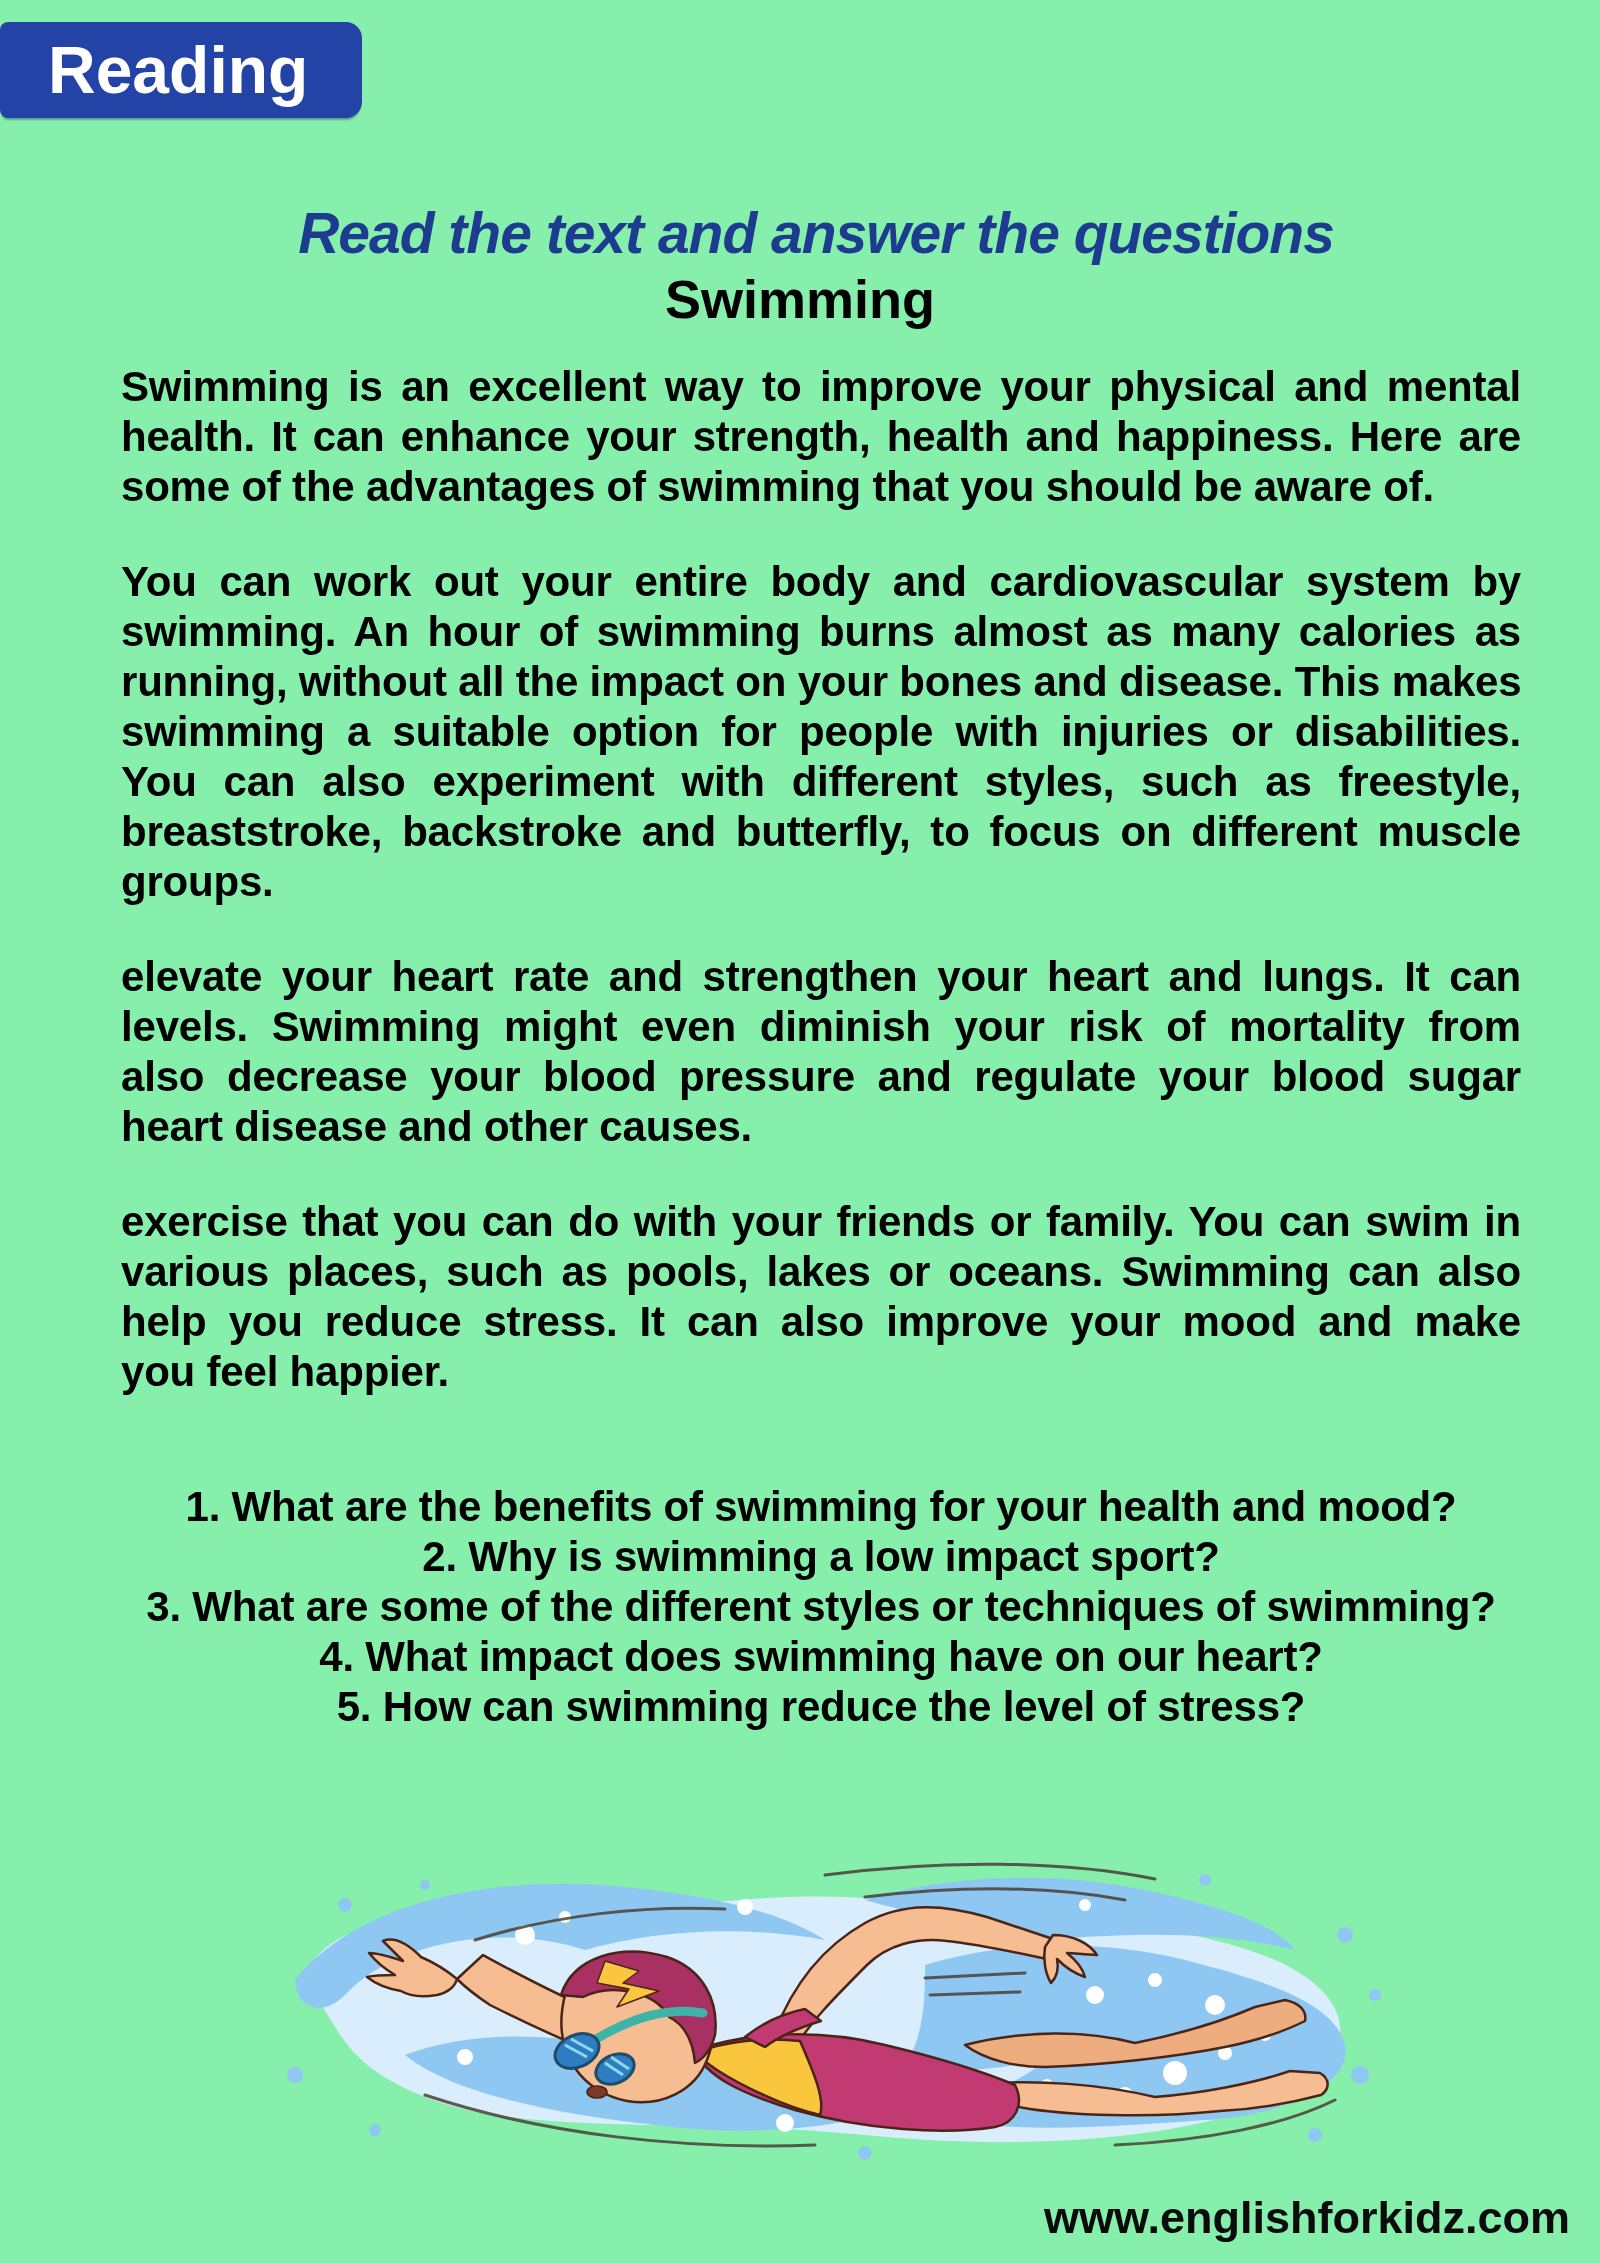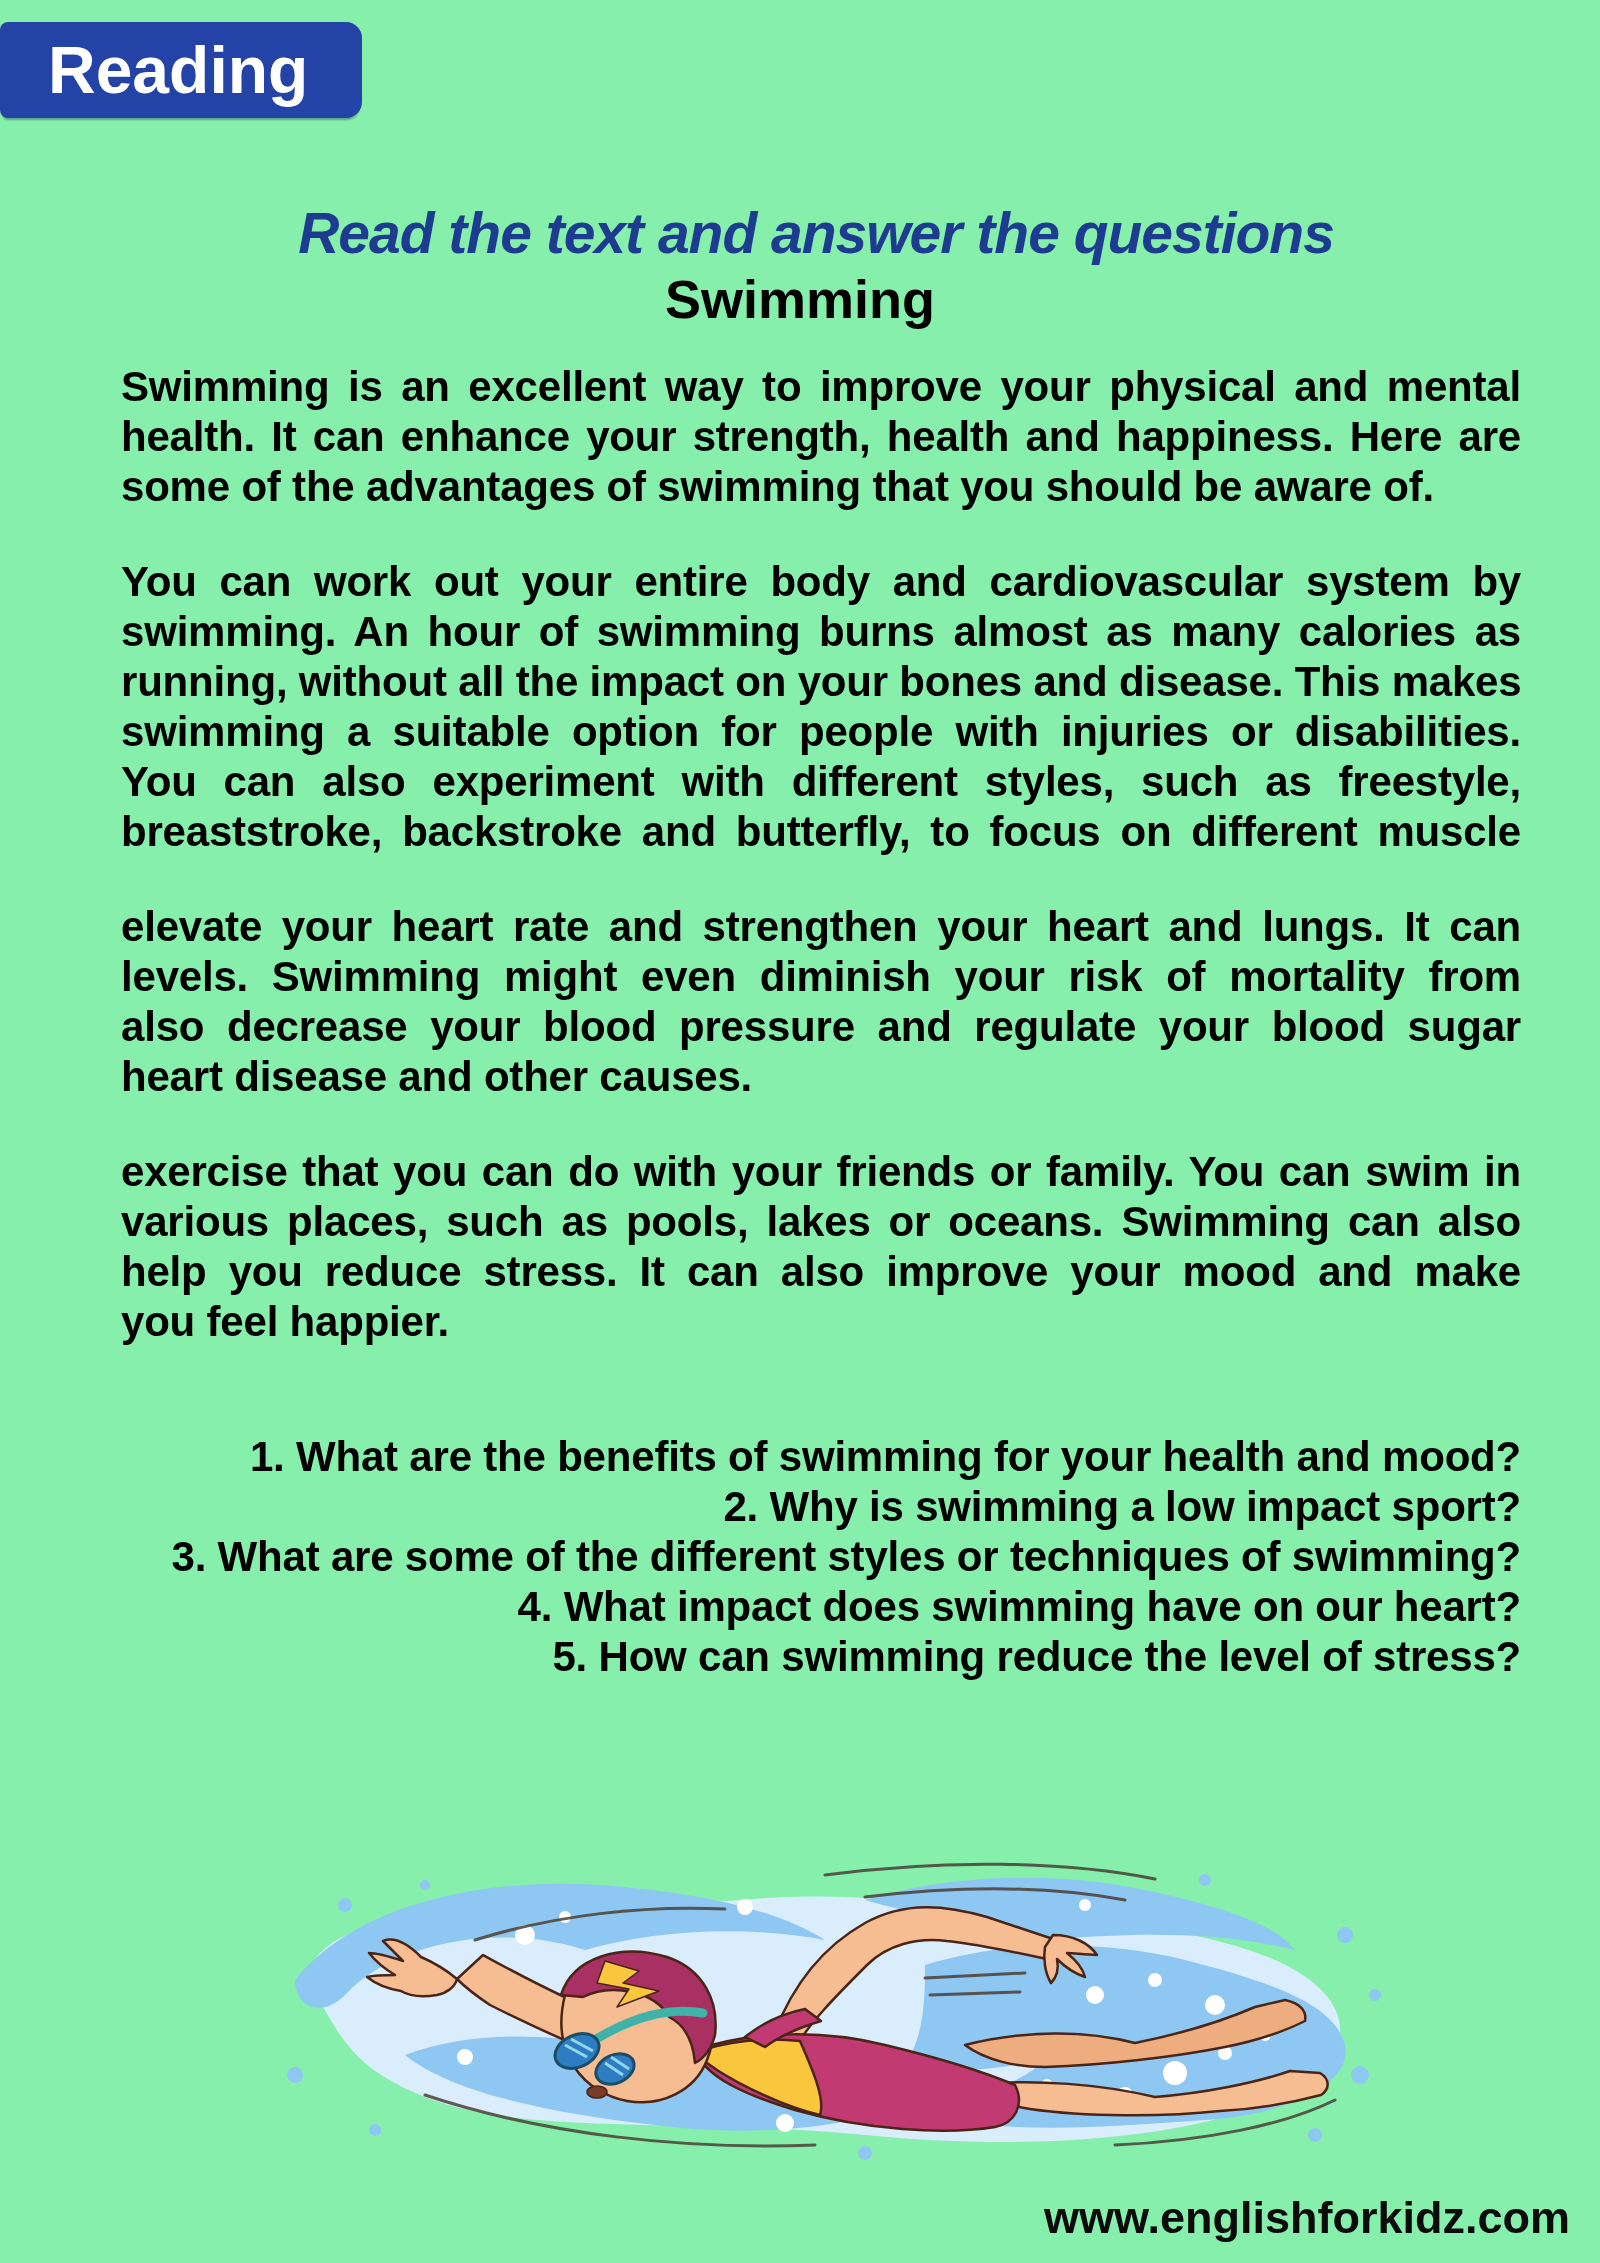--- a/index.html
+++ b/index.html
@@ -74,21 +74,21 @@
     height: 50px;
     line-height: 50px;
     white-space: nowrap;
     text-align: left;
   }
   .questions { margin-top: 85px; }
   .qline {
     height: 50px;
     line-height: 50px;
     white-space: nowrap;
-    text-align: right;
+    text-align: center;
   }
   .illustration {
     position: absolute;
     top: 1845px;
     left: 225px;
     width: 1170px;
     height: 320px;
   }
   .footer {
     position: absolute;
@@ -119,20 +119,21 @@
       <div class="lastline">some of the advantages of swimming that you should be aware of.</div>
     </div>
 
     <div class="para">
       <div class="jline">You can work out your entire body and cardiovascular system by</div>
       <div class="jline">swimming. An hour of swimming burns almost as many calories as</div>
       <div class="jline">running, without all the impact on your bones and disease. This makes</div>
       <div class="jline">swimming a suitable option for people with injuries or disabilities.</div>
       <div class="jline">You can also experiment with different styles, such as freestyle,</div>
       <div class="jline">breaststroke, backstroke and butterfly, to focus on different muscle</div>
+      <div class="lastline">groups.</div>
     </div>
 
     <div class="para">
       <div class="jline">elevate your heart rate and strengthen your heart and lungs. It can</div>
       <div class="jline">levels. Swimming might even diminish your risk of mortality from</div>
       <div class="jline">also decrease your blood pressure and regulate your blood sugar</div>
       <div class="lastline">heart disease and other causes.</div>
     </div>
 
     <div class="para">

